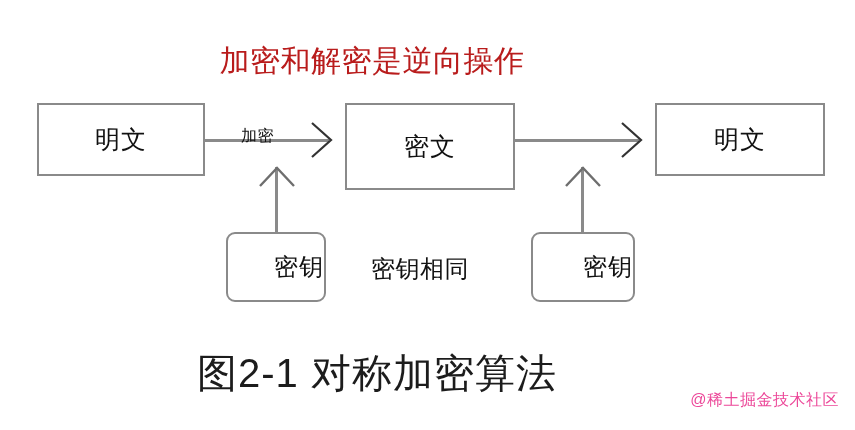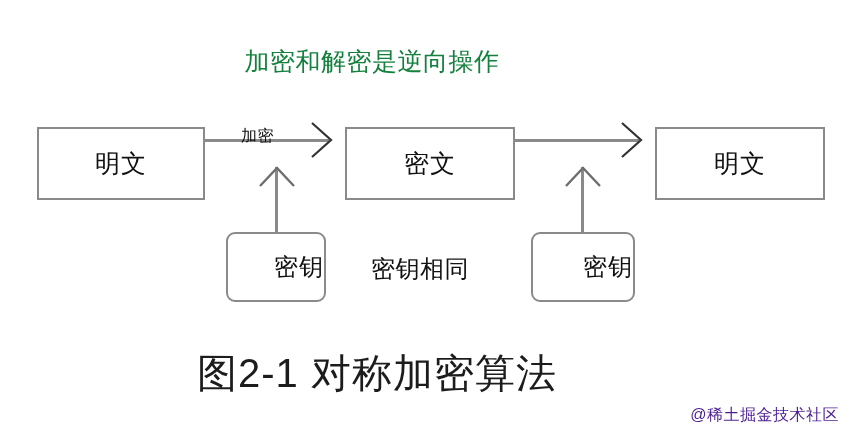--- a/index.html
+++ b/index.html
@@ -20,44 +20,43 @@
     background: #ffffff;
   }
 
   
   .diagram-title {
     position: absolute;
     left: 0;
     top: 46px;
     width: 744px;
     text-align: center;
-    font-size: 25px;
+    font-size: 30px;
     line-height: 30px;
-    color: #15803d;
+    color: #b91c1c;
     font-weight: 400;
     letter-spacing: 0.5px;
     white-space: nowrap;
   }
 
   
   .node-box {
     position: absolute;
     box-sizing: border-box;
     background: #ffffff;
     border: 2px solid #8a8a8a;
     display: flex;
     align-items: center;
     justify-content: center;
     font-size: 25px;
     color: #111111;
     letter-spacing: 1px;
-    margin-top: 24px;
   }
   #box-plaintext-1 { left: 37px;  top: 103px; width: 168px; height: 73px; }
-  #box-ciphertext  { left: 345px; top: 103px; width: 170px; height: 73px; }
+  #box-ciphertext  { left: 345px; top: 103px; width: 170px; height: 87px; }
   #box-plaintext-2 { left: 655px; top: 103px; width: 170px; height: 73px; }
 
   
   .key-box {
     position: absolute;
     box-sizing: border-box;
     background: #ffffff;
     border: 2px solid #8a8a8a;
     border-radius: 9px;
     display: flex;
@@ -138,23 +137,23 @@
     line-height: 50px;
     color: #1c1c1c;
     letter-spacing: 1px;
     white-space: nowrap;
   }
 
   
   .watermark {
     position: absolute;
     right: 16px;
-    bottom: 4px;
+    bottom: 19px;
     font-size: 16px;
-    color: #4c1d95;
+    color: #ec4899;
     letter-spacing: 0.5px;
     white-space: nowrap;
   }
 </style>
 </head>
 <body>
 
 <div id="canvas">
 
   <div class="diagram-title">加密和解密是逆向操作</div>

